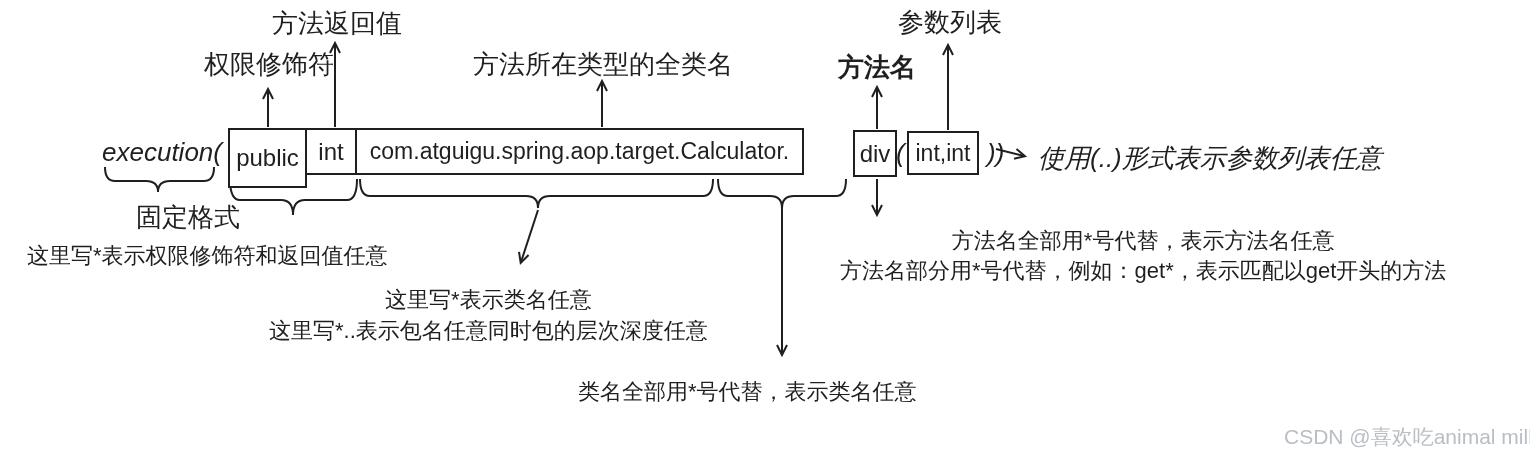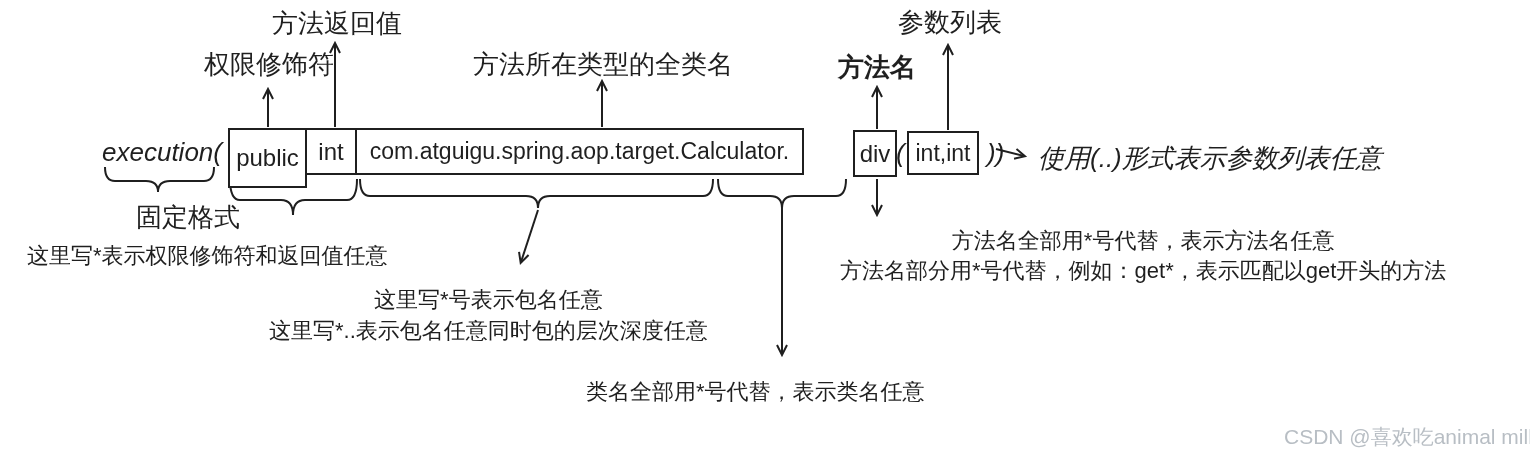--- a/index.html
+++ b/index.html
@@ -92,28 +92,28 @@
 
   <div class="abs expr" style="left:987px;top:138px;">))</div>
 
   <div class="abs expr" style="left:1038px;top:141px;">使用(..)形式表示参数列表任意</div>
 
   <div class="abs lbl" style="left:108px;top:200px;margin-left:28px;">固定格式</div>
 
   <div class="abs note" style="left:27px;top:241px;">这里写*表示权限修饰符和返回值任意</div>
 
   <div class="abs note note2" style="left:269px;top:284px;line-height:31px;">
-    <div>这里写*号表示包名任意</div>
+    <div>这里写*表示类名任意</div>
     <div>这里写*..表示包名任意同时包的层次深度任意</div>
   </div>
 
   <div class="abs note note2" style="left:840px;top:226px;">
     <div>方法名全部用*号代替，表示方法名任意</div>
     <div>方法名部分用*号代替，例如：get*，表示匹配以get开头的方法</div>
   </div>
 
-  <div class="abs note note2" style="left:578px;top:375px;line-height:33px;margin-left:8px;">
+  <div class="abs note note2" style="left:578px;top:375px;line-height:33px;">
     <div>类名全部用*号代替，表示类名任意</div>
   </div>
 
   <div class="abs wm" style="left:1284px;top:423px;">CSDN @喜欢吃animal milk</div>
 
 </div>
 
 </body></html>

